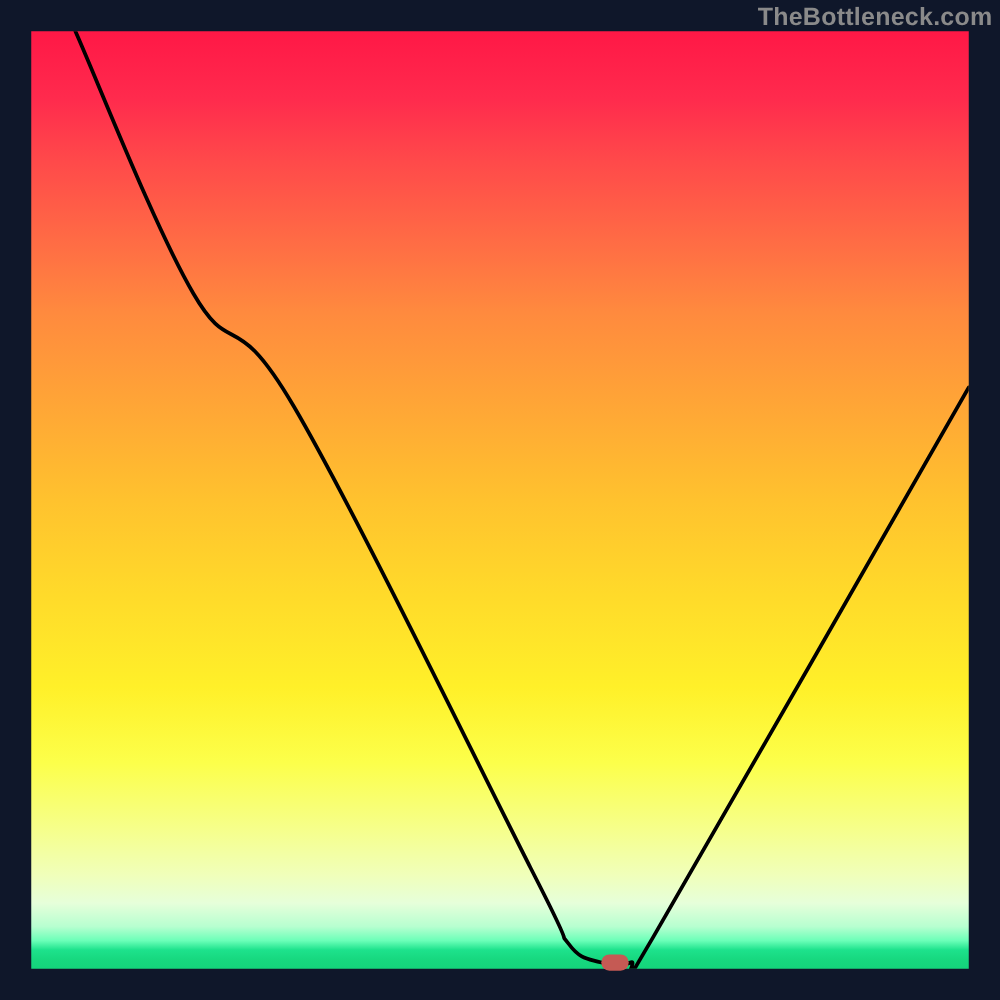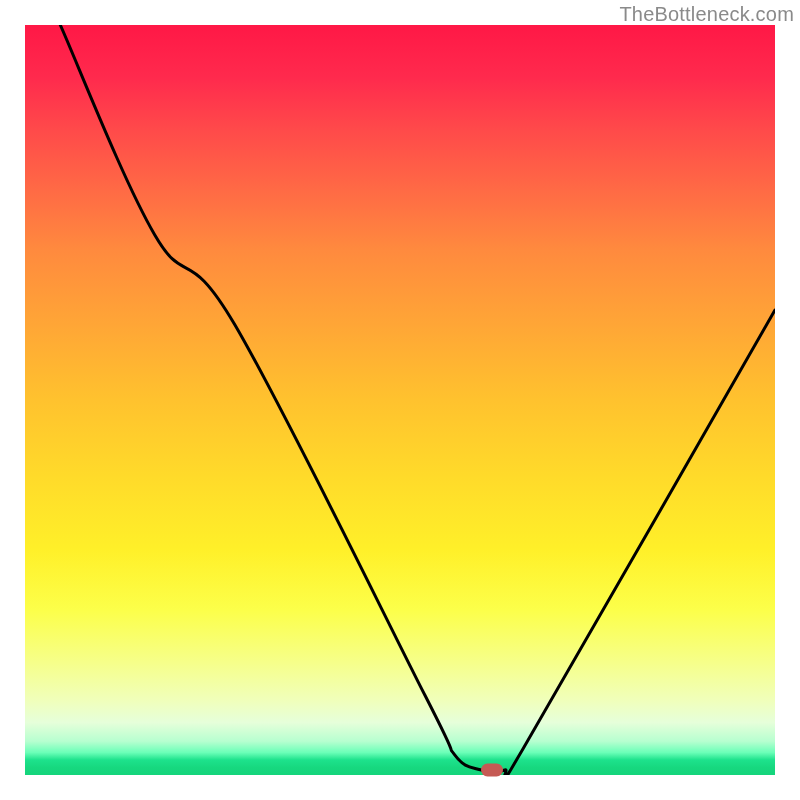--- a/index.html
+++ b/index.html
@@ -7,21 +7,22 @@
     padding: 0;
     width: 800px;
     height: 800px;
     background: #000;
     overflow: hidden;
   }
   .frame {
     position: relative;
     width: 800px;
     height: 800px;
-    background: #ffffff;
+    background: #0f172a;
+    font-weight: bold;
   }
   .plot-area {
     position: absolute;
     left: 25px;
     top: 25px;
     width: 750px;
     height: 750px;
     
     background: linear-gradient(to bottom,
       #ff1846 0%,

